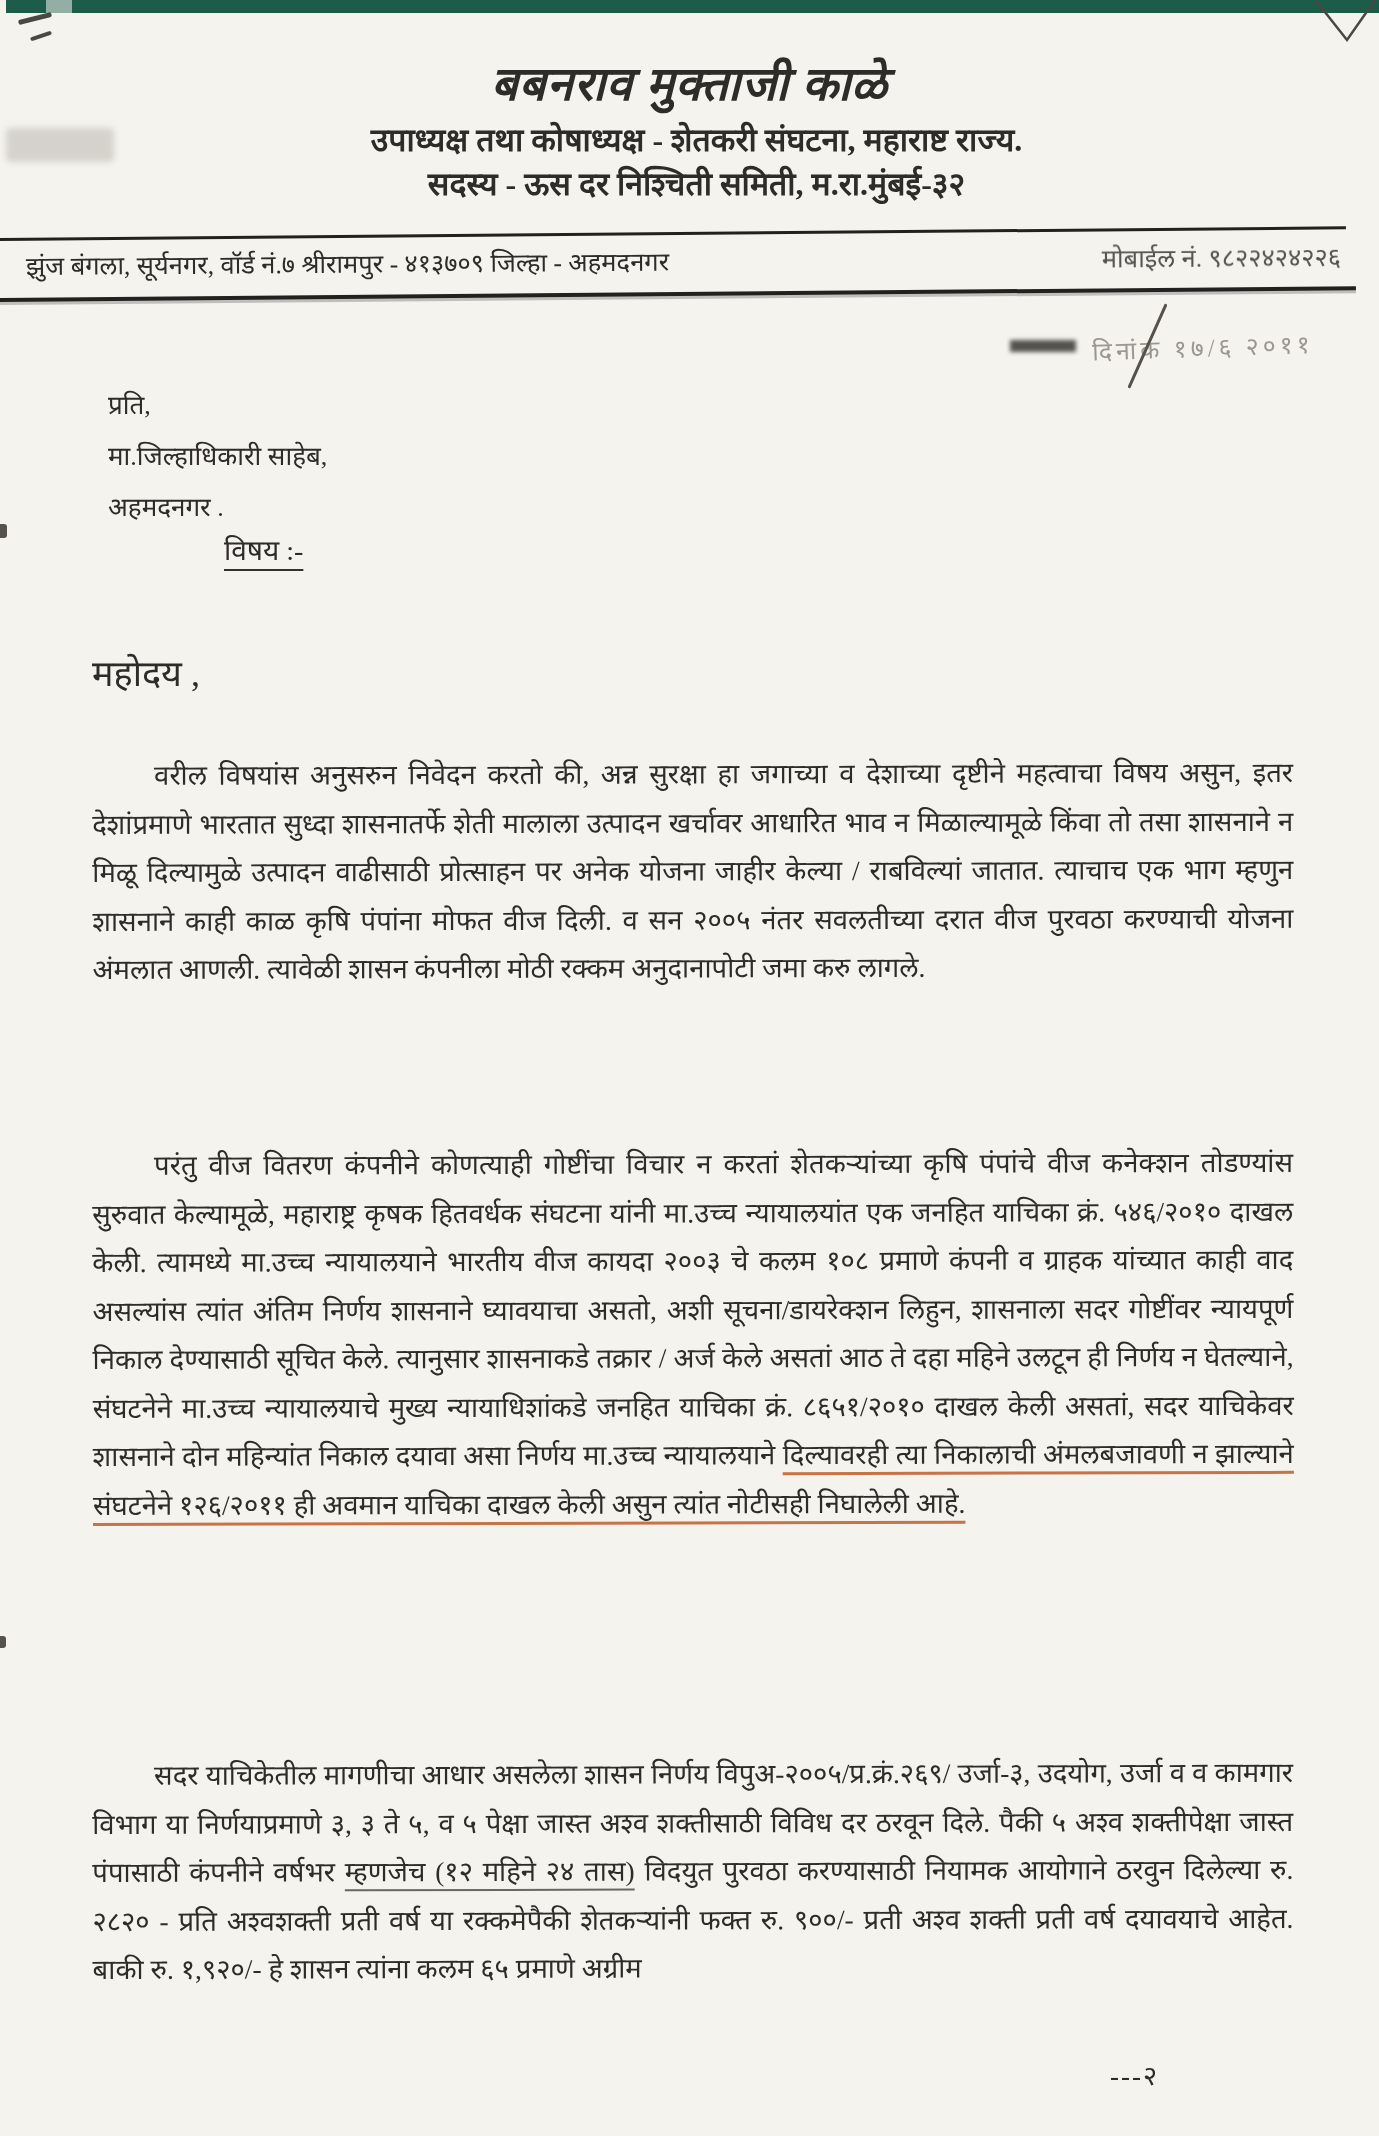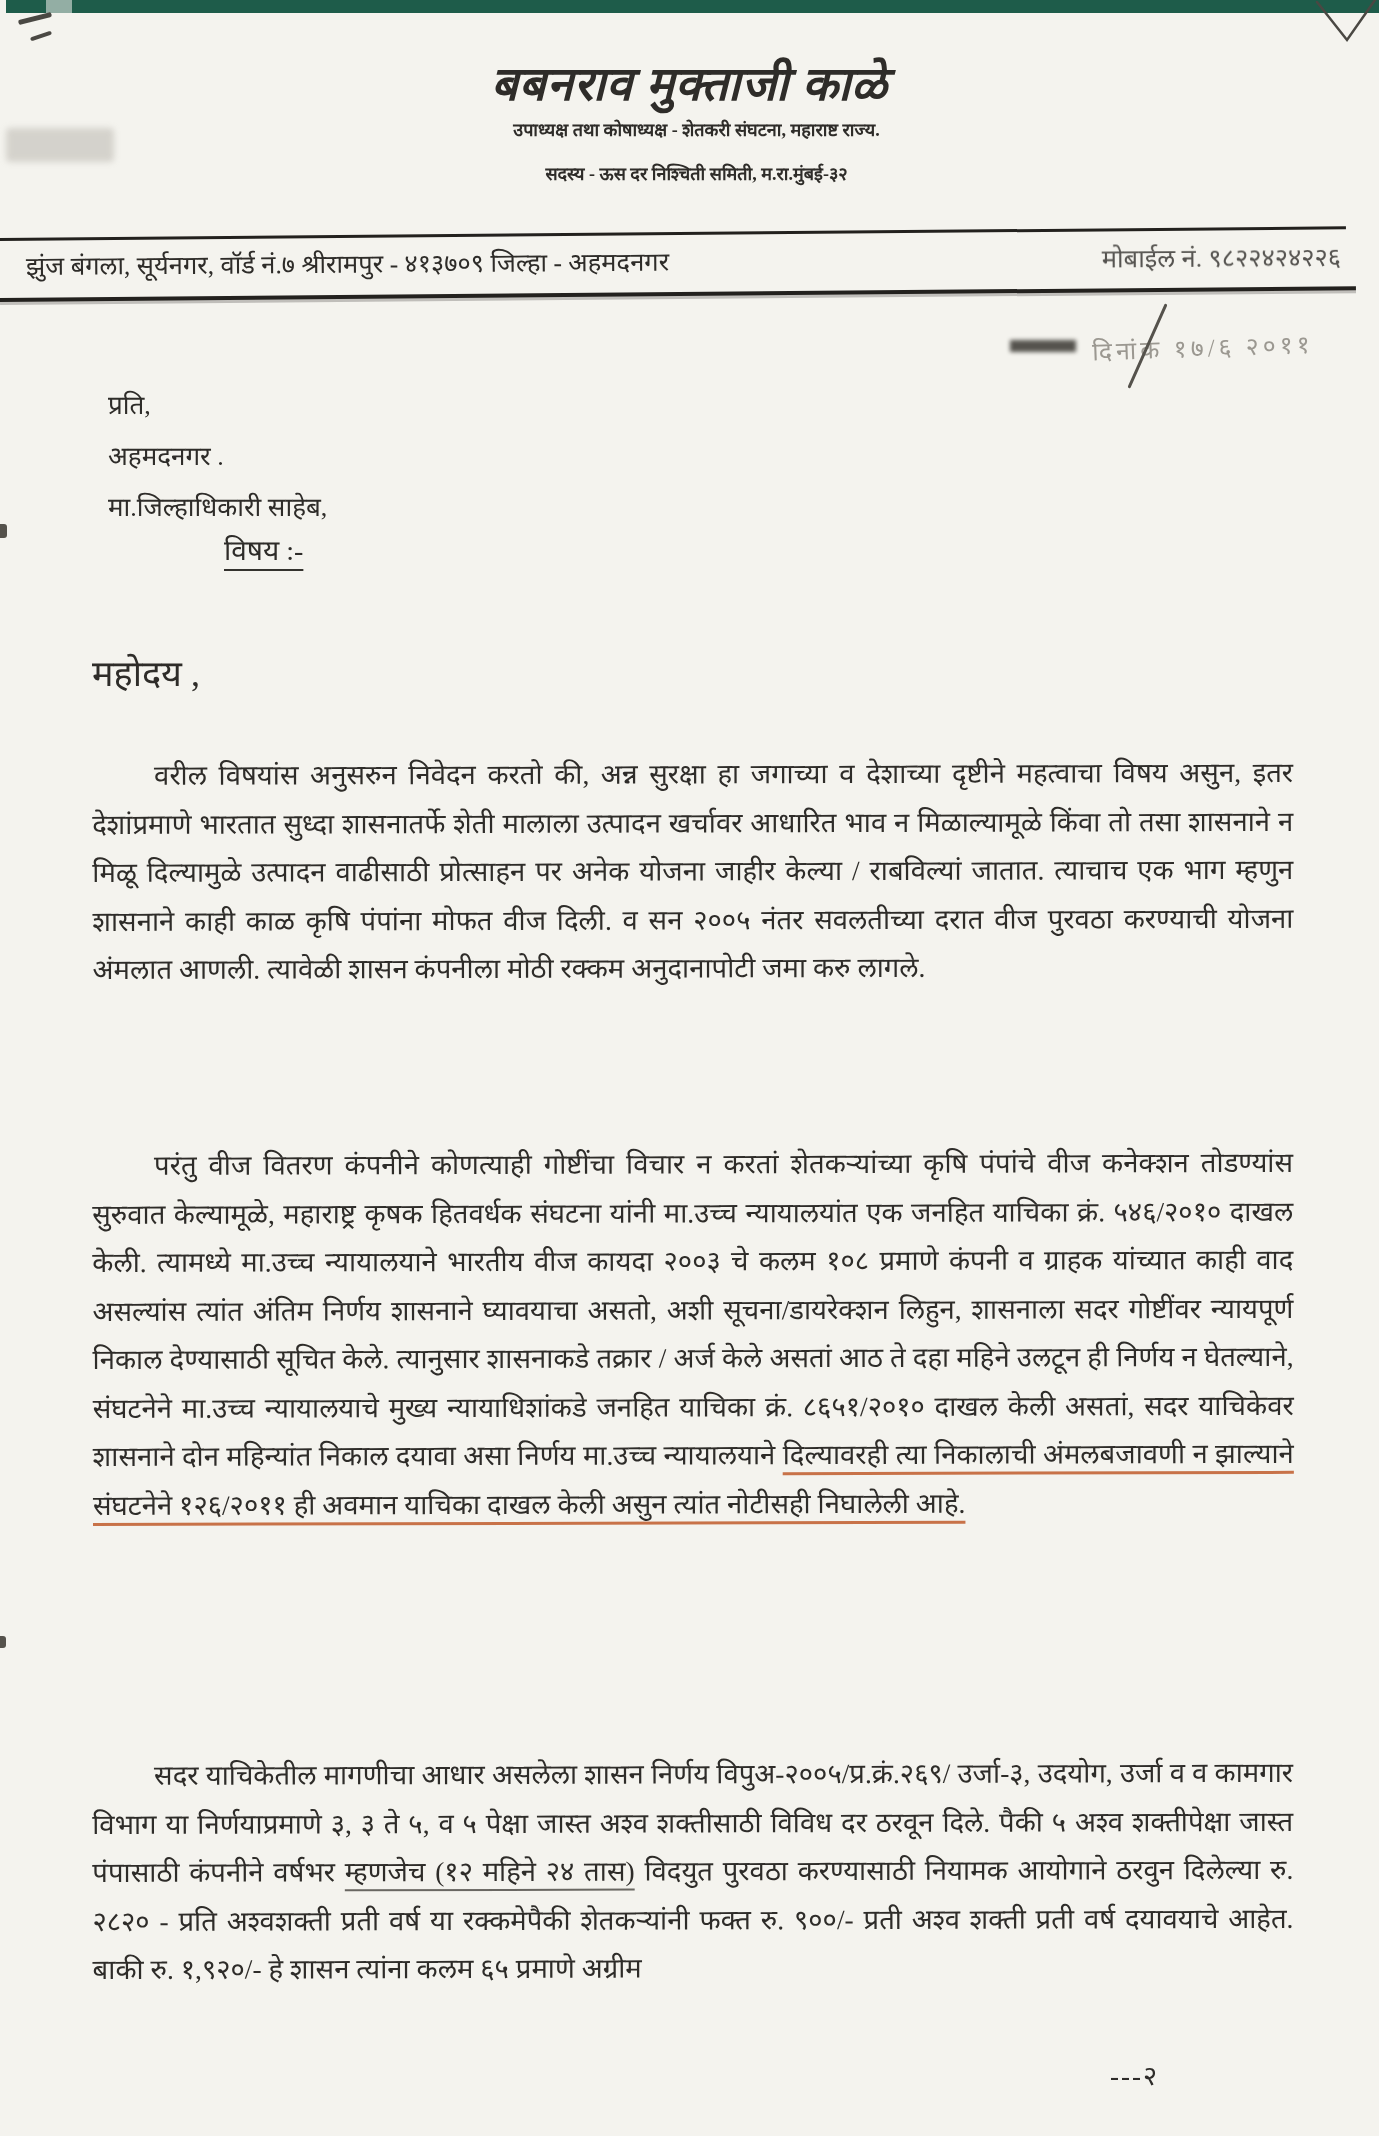--- a/index.html
+++ b/index.html
@@ -18,21 +18,21 @@
   .top-strip::after{content:"";position:absolute;left:40px;top:0;width:26px;height:13px;background:#f4f3ee;opacity:.55;}
   .corner-dash{position:absolute;background:#4a4843;border-radius:2px;}
   .smudge{position:absolute;background:#9b978e;filter:blur(3px);opacity:.35;border-radius:4px;}
   .edge-notch{position:absolute;left:0;background:#55524c;border-radius:0 3px 3px 0;}
   
   .lh-name{
     position:absolute;top:50px;left:0;width:100%;
     text-align:center;font-size:47px;font-weight:bold;font-style:italic;
     letter-spacing:1px;box-sizing:border-box;
   }
-  .lh-role{position:absolute;left:0;width:100%;text-align:center;font-weight:bold;font-size:18px;padding-left:14px;box-sizing:border-box;}
+  .lh-role{position:absolute;left:0;width:100%;text-align:center;font-weight:bold;font-size:32px;padding-left:14px;box-sizing:border-box;}
   .lh-role1{top:117px;}
   .lh-role2{top:161px;}
   .rule{position:absolute;background:#23211e;transform-origin:left center;}
   .rule1{top:238px;left:0;width:1346px;height:3px;transform:rotate(-0.5deg);}
   .rule2{top:298px;left:0;width:1356px;height:4px;transform:rotate(-0.5deg);box-shadow:0 3px 0 rgba(35,33,30,.25);}
   .addr-row{
     position:absolute;top:248px;left:26px;right:38px;
     display:flex;justify-content:space-between;align-items:baseline;
     font-size:25.5px;transform:rotate(-0.4deg);transform-origin:left center;white-space:nowrap;
   }
@@ -94,22 +94,22 @@
     <span class="addr-mobile">मोबाईल नं. ९८२२४२४२२६</span>
   </div>
   <div class="rule rule2"></div>
 
   <div class="stamp-smear"></div>
   <div class="date-stamp">दिनांक १७/६ २०११</div>
   <div class="pen-stroke"></div>
 
   <div class="recipient">
     <div>प्रति,</div>
+    <div>मा.जिल्हाधिकारी साहेब,</div>
     <div>अहमदनगर .</div>
-    <div>मा.जिल्हाधिकारी साहेब,</div>
   </div>
 
   <div class="subject">
     <span class="label u-dark">विषय :-</span>
   </div>
 
   <div class="greeting">महोदय ,</div>
 
   <div class="para p1">वरील विषयांस अनुसरुन निवेदन करतो की, अन्न सुरक्षा हा जगाच्या व देशाच्या दृष्टीने महत्वाचा विषय असुन, इतर देशांप्रमाणे भारतात सुध्दा शासनातर्फे शेती मालाला उत्पादन खर्चावर आधारित भाव न मिळाल्यामूळे किंवा तो तसा शासनाने न मिळू दिल्यामुळे उत्पादन वाढीसाठी प्रोत्साहन पर अनेक योजना जाहीर केल्या / राबविल्यां जातात.  त्याचाच एक भाग म्हणुन शासनाने काही काळ कृषि पंपांना मोफत वीज दिली. व सन २००५ नंतर सवलतीच्या दरात वीज पुरवठा करण्याची योजना अंमलात आणली. त्यावेळी शासन कंपनीला मोठी रक्कम अनुदानापोटी जमा करु लागले.</div>
 

